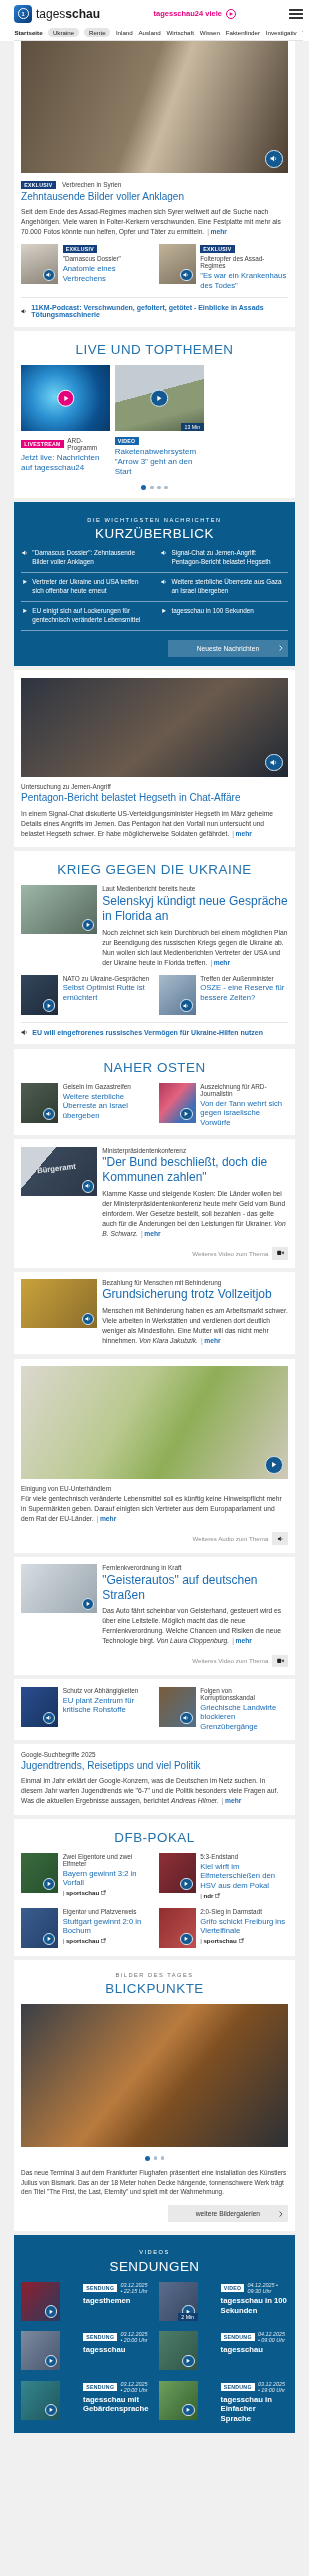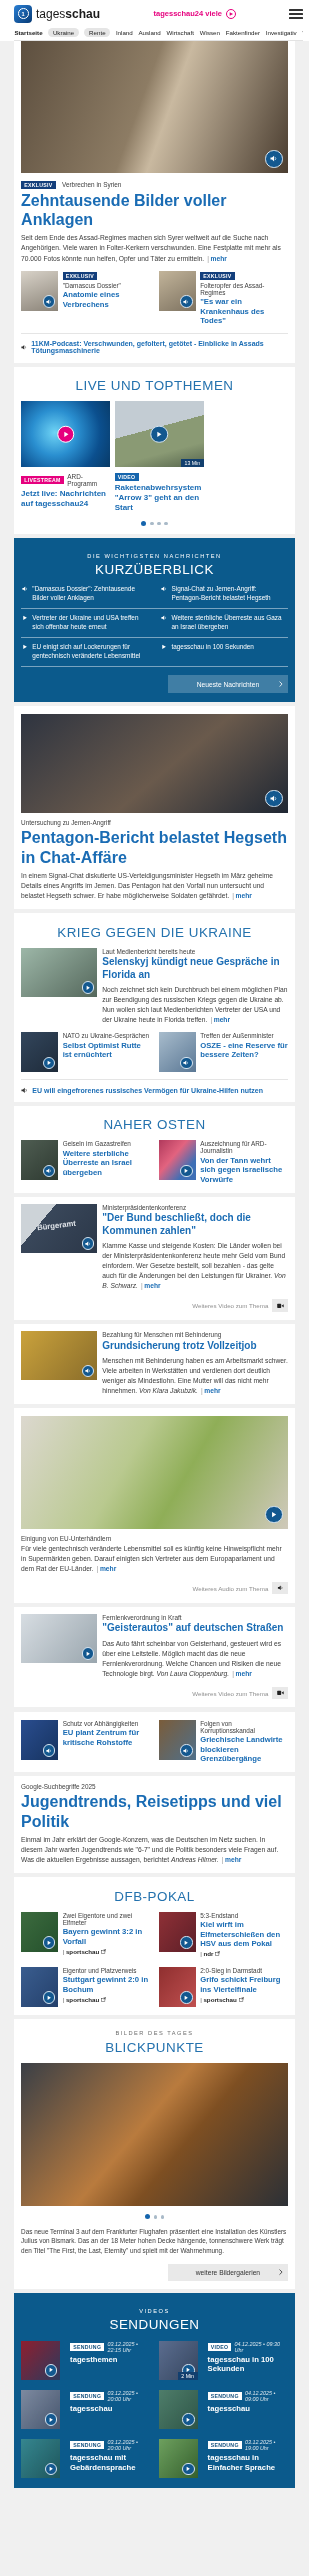--- a/index.html
+++ b/index.html
@@ -29,23 +29,23 @@
 .mb{position:absolute;right:3.1px;bottom:3.1px;width:12.4px;height:12.4px;border-radius:50%;background:#13588f;border:0.8px solid #d6e4f0;color:#fff;display:flex;align-items:center;justify-content:center}
 .mb.lg{width:17.5px;height:17.5px;right:5.2px;bottom:5.2px}
 .mb.mag{background:#e6007e;border-color:#fff}
 .mb svg{width:5.7px;height:5.7px}
 .mb.lg svg{width:7.2px;height:7.2px}
 .bdg{display:inline-block;background:#143f7c;color:#fff;font-size:5.2px;font-weight:700;letter-spacing:0.3px;padding:1px 3.1px;vertical-align:middle}
 .bdg.mag{background:#e6007e}
 .bdg.blue{background:#1565ad}
 .bdg.light{background:#fff;color:#12507e}
 .kk{font-size:6.4px;color:#3d3d3d;margin-bottom:1.5px}
-.ts{font-size:8px;font-weight:700;color:#1a6cb4;line-height:1.24;cursor:pointer}
-.tm{font-size:10px;font-weight:700;color:#1a6cb4;line-height:1.25;margin:1px 0 3.6px;cursor:pointer}
-.tb{font-size:16px;font-weight:700;color:#1a6cb4;line-height:1.2;margin:2.1px 0 4.1px;cursor:pointer}
+.ts{font-size:8px;font-weight:400;color:#1a6cb4;line-height:1.24;cursor:pointer}
+.tm{font-size:12px;font-weight:400;color:#1a6cb4;line-height:1.25;margin:1px 0 3.6px;cursor:pointer}
+.tb{font-size:10px;font-weight:400;color:#1a6cb4;line-height:1.2;margin:2.1px 0 4.1px;cursor:pointer}
 .bd{font-size:6.7px;color:#3a3a3a;line-height:1.5}
 .byl{font-style:italic}
 .bar{color:#999;margin:0 1.5px 0 3.1px}
 .mehr{color:#1a6cb4;font-weight:700;cursor:pointer}
 .shead{text-align:center;margin:4.1px 0 8.2px}
 .sk{font-size:5.7px;letter-spacing:1.5px;color:#6e6e6e;margin-bottom:3.6px}
 .st{font-size:13.4px;color:#2472ae;letter-spacing:0.5px;font-weight:400}
 .card-blue .sk{color:#fff}
 .card-blue .st{color:#fff}
 .tmed{display:flex;gap:5.2px}
@@ -73,21 +73,21 @@
 .kitem svg{width:5.7px;height:5.7px;margin-top:1px;flex:none}
 
 .caro{display:flex;gap:4.6px;overflow:hidden;margin-top:3.1px}
 .citem{width:89px;flex:none}
 .citem .thumb{height:66px}
 .bdgrow{margin:5.7px 0 2.1px;display:flex;align-items:center;gap:3.6px;flex-wrap:nowrap}
 .dur{position:absolute;right:0;bottom:0;background:#123f6e;color:#fff;font-size:5.2px;padding:1px 3.6px}
 .clip{display:block;white-space:nowrap;overflow:hidden}
 
 .sgrid{display:grid;grid-template-columns:1fr 1fr;gap:10.3px 8.2px;margin-top:7.2px}
-.sitem{display:flex;gap:10px}
+.sitem{display:flex;gap:23px}
 .sitem .thumb{width:39px;height:39px;flex:none}
 .sdate{font-size:5.4px;font-style:italic;color:rgba(255,255,255,.85)}
 .sttl{color:#fff;font-weight:700;font-size:7.7px;line-height:1.25;margin-top:2.1px;cursor:pointer}
 .rkrow{display:flex;align-items:center;gap:3.1px;margin-bottom:2.1px}
 .caption{font-size:6.4px;color:#3a3a3a;line-height:1.5;margin-top:7.2px}
 
 .p-syria{background:linear-gradient(110deg,#5d4f3f,#8d7c64 45%,#c9b9a0 55%,#4a3d30)}
 .p-dam{background:linear-gradient(160deg,#d8d2c8,#8a8378)}
 .p-hosp{background:linear-gradient(150deg,#c2b49a,#7d7260)}
 .p-ts24{background:radial-gradient(circle at 38% 48%,#6fd4f5 0%,#2a8fd0 35%,#0b4f8e 70%,#083a66)}

